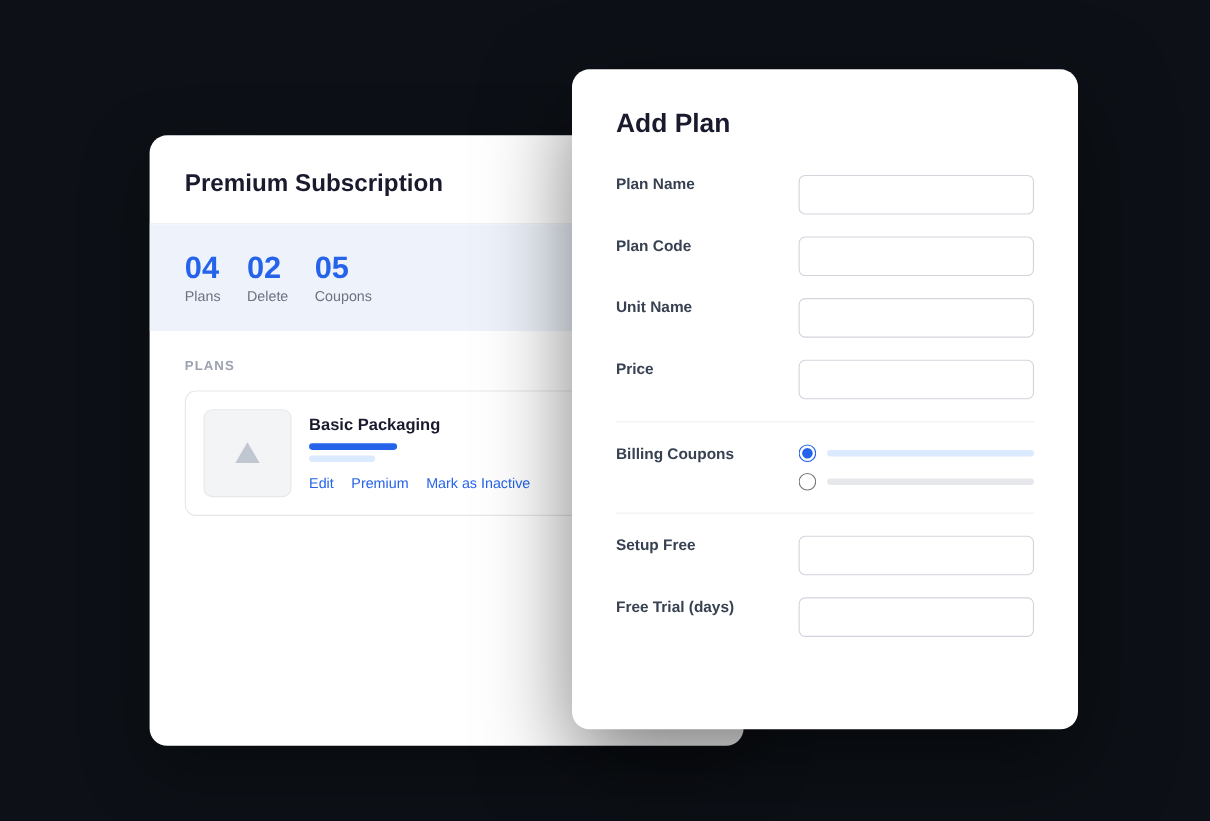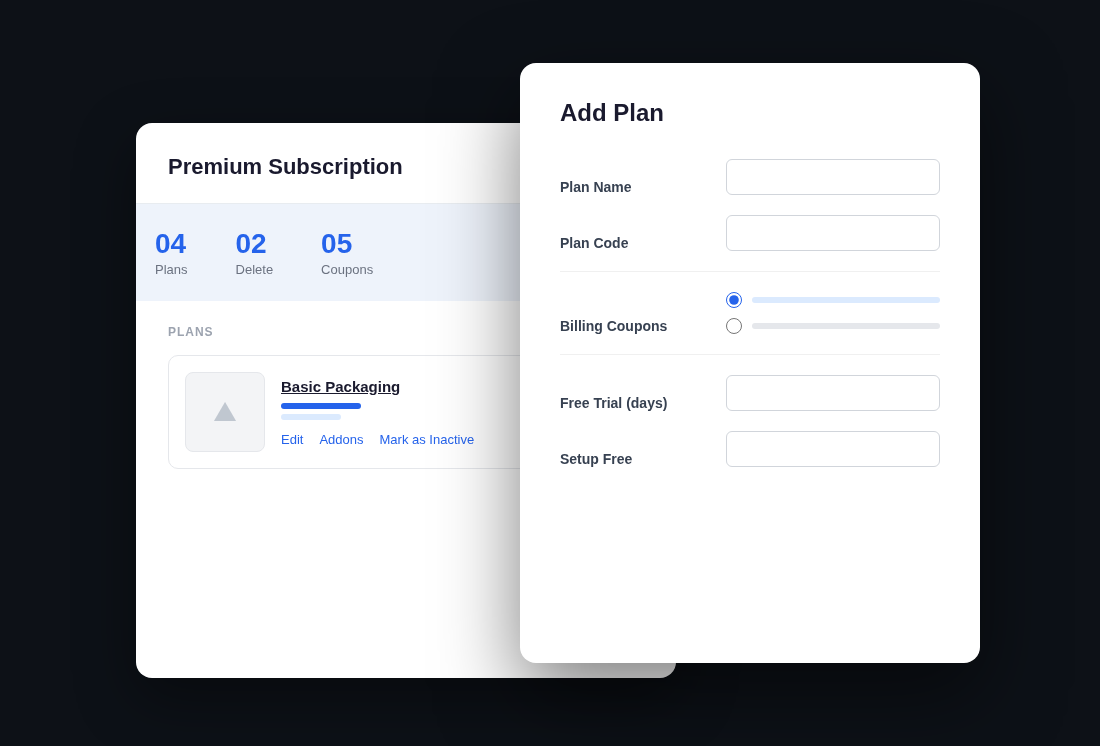--- a/index.html
+++ b/index.html
@@ -63,23 +63,23 @@
     .blue-btn-stub {
       width: 36px;
       height: 32px;
       background: #2563eb;
       border-radius: 6px;
       margin-left: 8px;
     }
 
     .stats-section {
       background: #eef3fb;
-      padding: 24px 19px;
-      display: flex;
-      gap: 48px;
+      padding: 24px 32px;
+      display: flex;
+      gap: 24px;
     }
 
     .stat-item {}
 
     .stat-number {
       font-size: 28px;
       font-weight: 700;
       color: #2563eb;
     }
 
@@ -129,21 +129,20 @@
 
     .plan-info {
       flex: 1;
     }
 
     .plan-name {
       font-size: 15px;
       font-weight: 700;
       color: #1a1a2e;
       margin-bottom: 8px;
-      text-decoration: underline;
     }
 
     .plan-bar-1 {
       width: 80px;
       height: 6px;
       background: #2563eb;
       border-radius: 3px;
       margin-bottom: 5px;
     }
 
@@ -183,21 +182,21 @@
 
     .fg-card-title {
       font-size: 24px;
       font-weight: 700;
       color: #1a1a2e;
       margin-bottom: 32px;
     }
 
     .form-row {
       display: flex;
-      align-items: flex-end;
+      align-items: flex-start;
       margin-bottom: 20px;
       gap: 16px;
     }
 
     .form-label {
       font-size: 14px;
       font-weight: 600;
       color: #374151;
       width: 150px;
       flex-shrink: 0;
@@ -301,42 +300,50 @@
       <div class="plan-card">
         <div class="plan-image-placeholder">
           <span class="image-icon">⛰</span>
         </div>
         <div class="plan-info">
           <div class="plan-name">Basic Packaging</div>
           <div class="plan-bar-1"></div>
           <div class="plan-bar-2"></div>
           <div class="plan-actions">
             <a class="plan-action-link">Edit</a>
-            <a class="plan-action-link">Addons</a>
+            <a class="plan-action-link">Premium</a>
             <a class="plan-action-link">Mark as Inactive</a>
           </div>
         </div>
       </div>
     </div>
   </div>
 
   <div class="fg-card">
     <div class="fg-card-title">Add Plan</div>
 
     <div class="form-row">
       <label class="form-label">Plan Name</label>
       <input class="form-input" type="text" style="">
     </div>
 
     <div class="form-row">
       <label class="form-label">Plan Code</label>
       <input class="form-input" type="text" style="">
     </div>
 
-
+    <div class="form-row">
+      <label class="form-label">Unit Name</label>
+      <input class="form-input" type="text" style="">
+    </div>
+
+    <div class="form-row">
+      <label class="form-label">Price</label>
+      <input class="form-input" type="text" style="">
+    </div>
 
     <div class="form-divider"></div>
 
 
     <div class="form-row">
       <label class="form-label">Billing Coupons</label>
       <div class="radio-group">
         <div class="radio-row">
           <input class="radio-input" type="radio" name="billing_cycles" checked="" style="">
           <div class="radio-line"></div>
@@ -344,24 +351,24 @@
         <div class="radio-row">
           <input class="radio-input" type="radio" name="billing_cycles" style="">
           <div class="radio-line-light"></div>
         </div>
       </div>
     </div>
 
     <div class="form-divider"></div>
 
     <div class="form-row">
+      <label class="form-label">Setup Free</label>
+      <input class="form-input" type="text" style="">
+    </div>
+
+    <div class="form-row">
       <label class="form-label">Free Trial (days)</label>
       <input class="form-input" type="text" style="">
     </div>
 
-    <div class="form-row">
-      <label class="form-label">Setup Free</label>
-      <input class="form-input" type="text" style="">
-    </div>
-
   </div>
 
 </div>
 
 </body></html>

